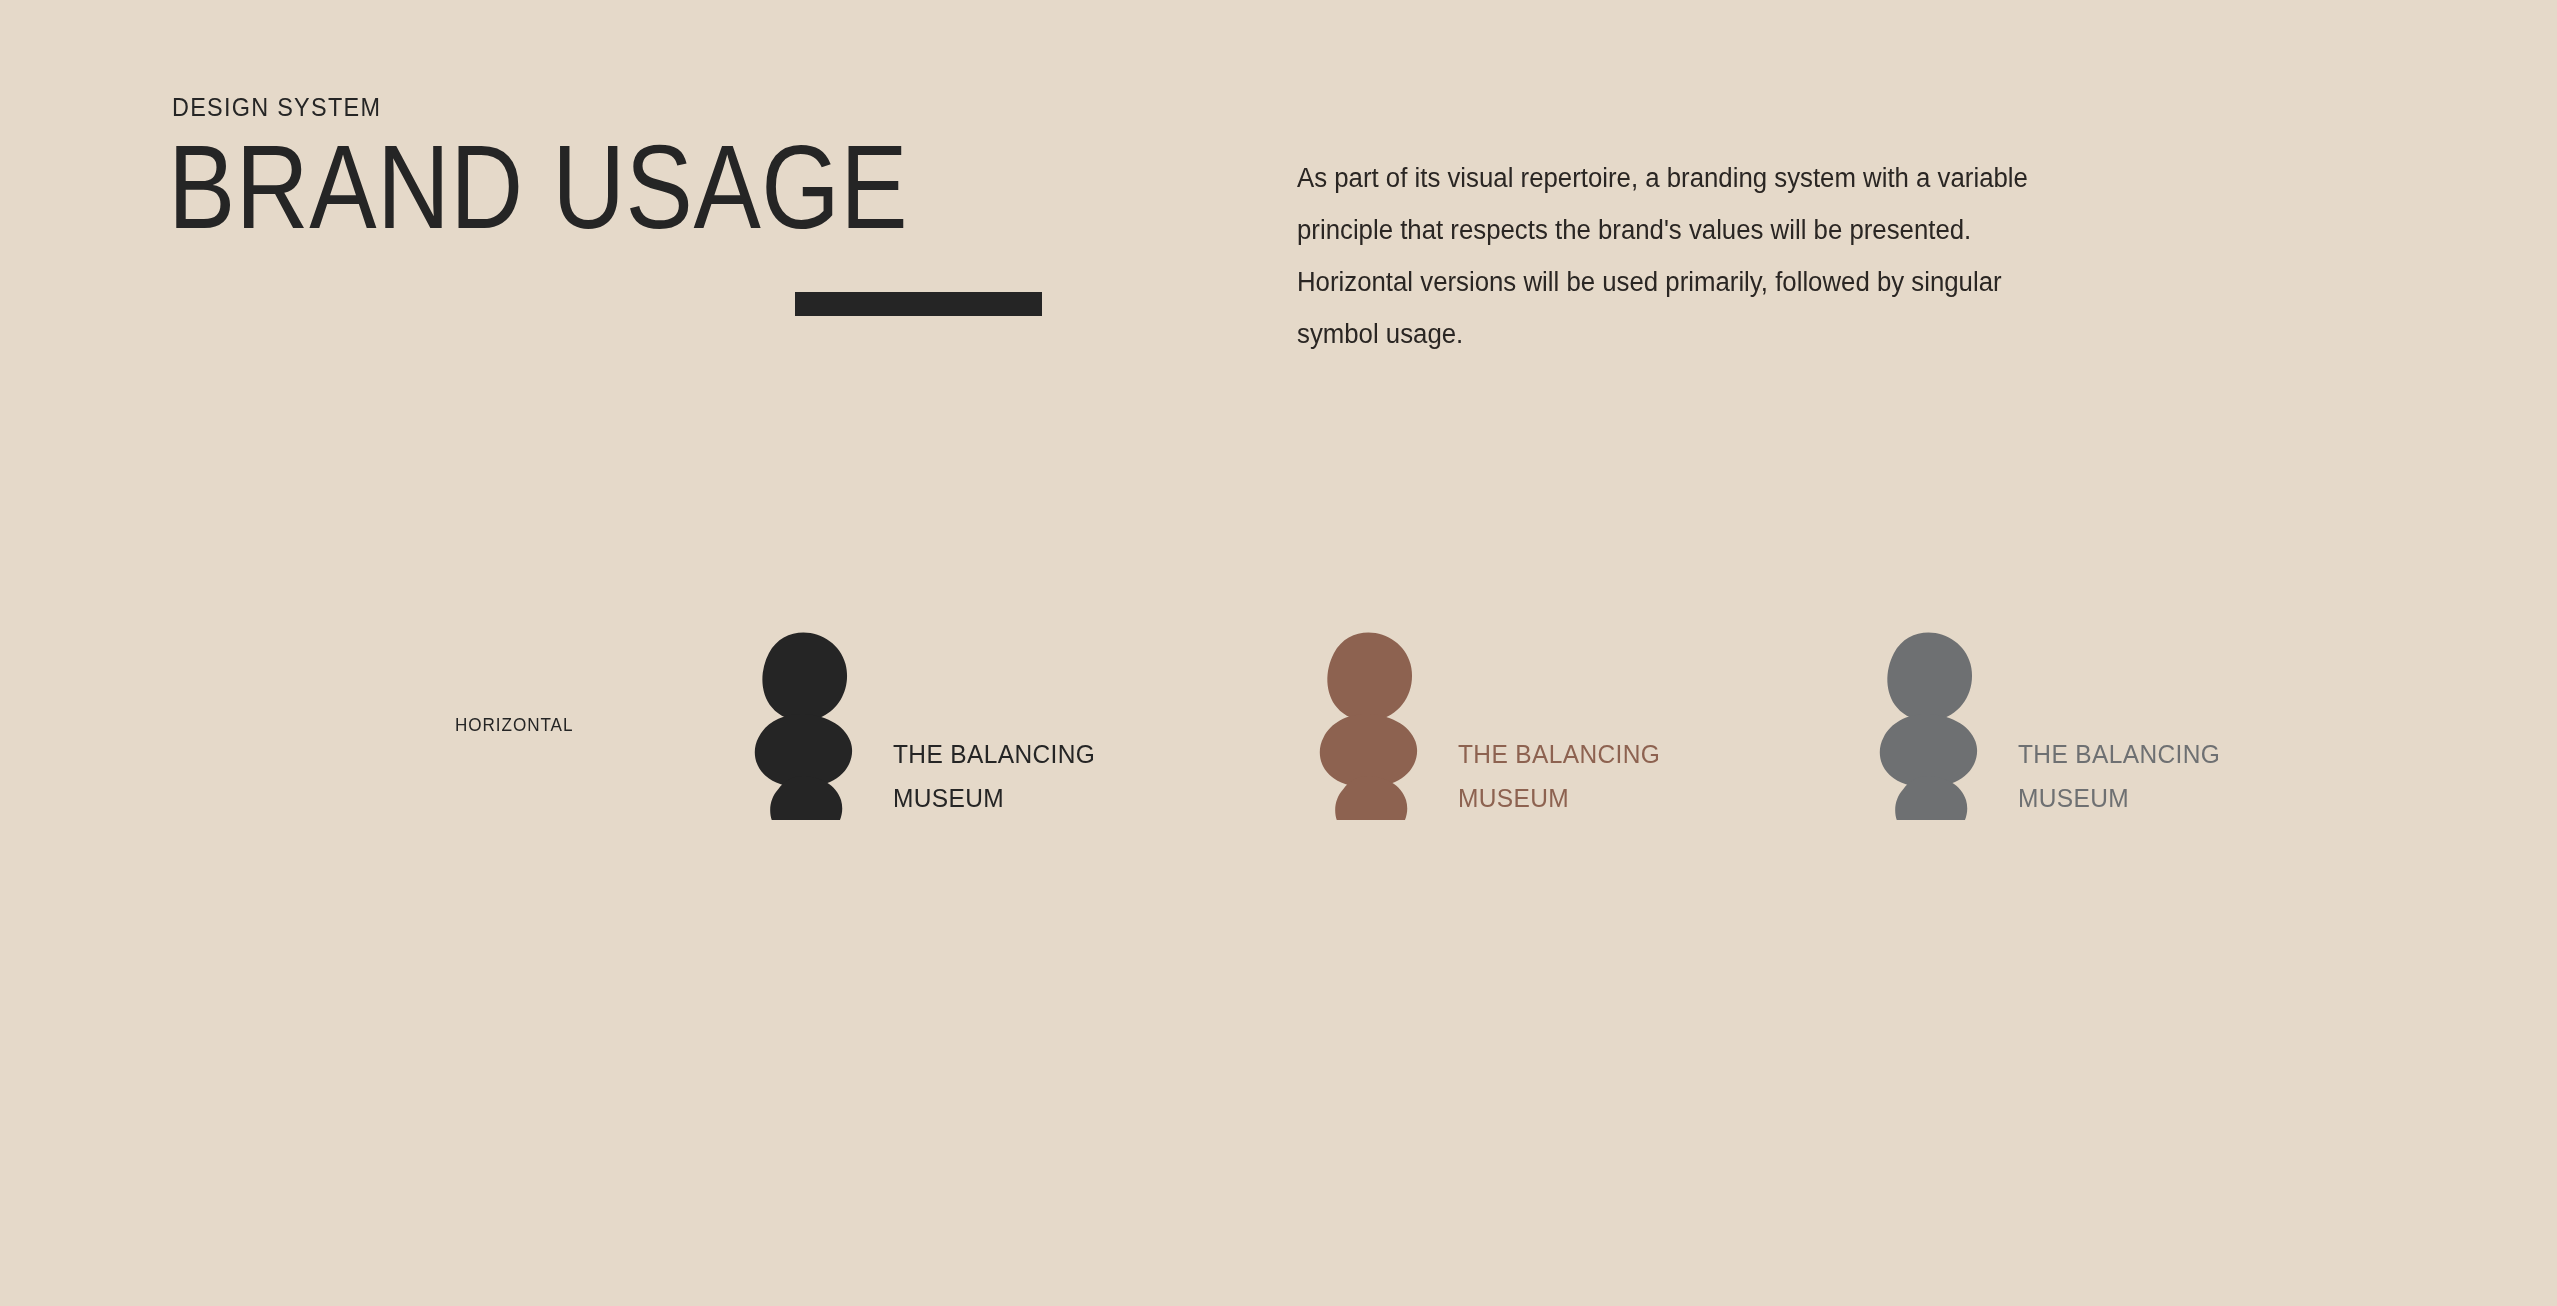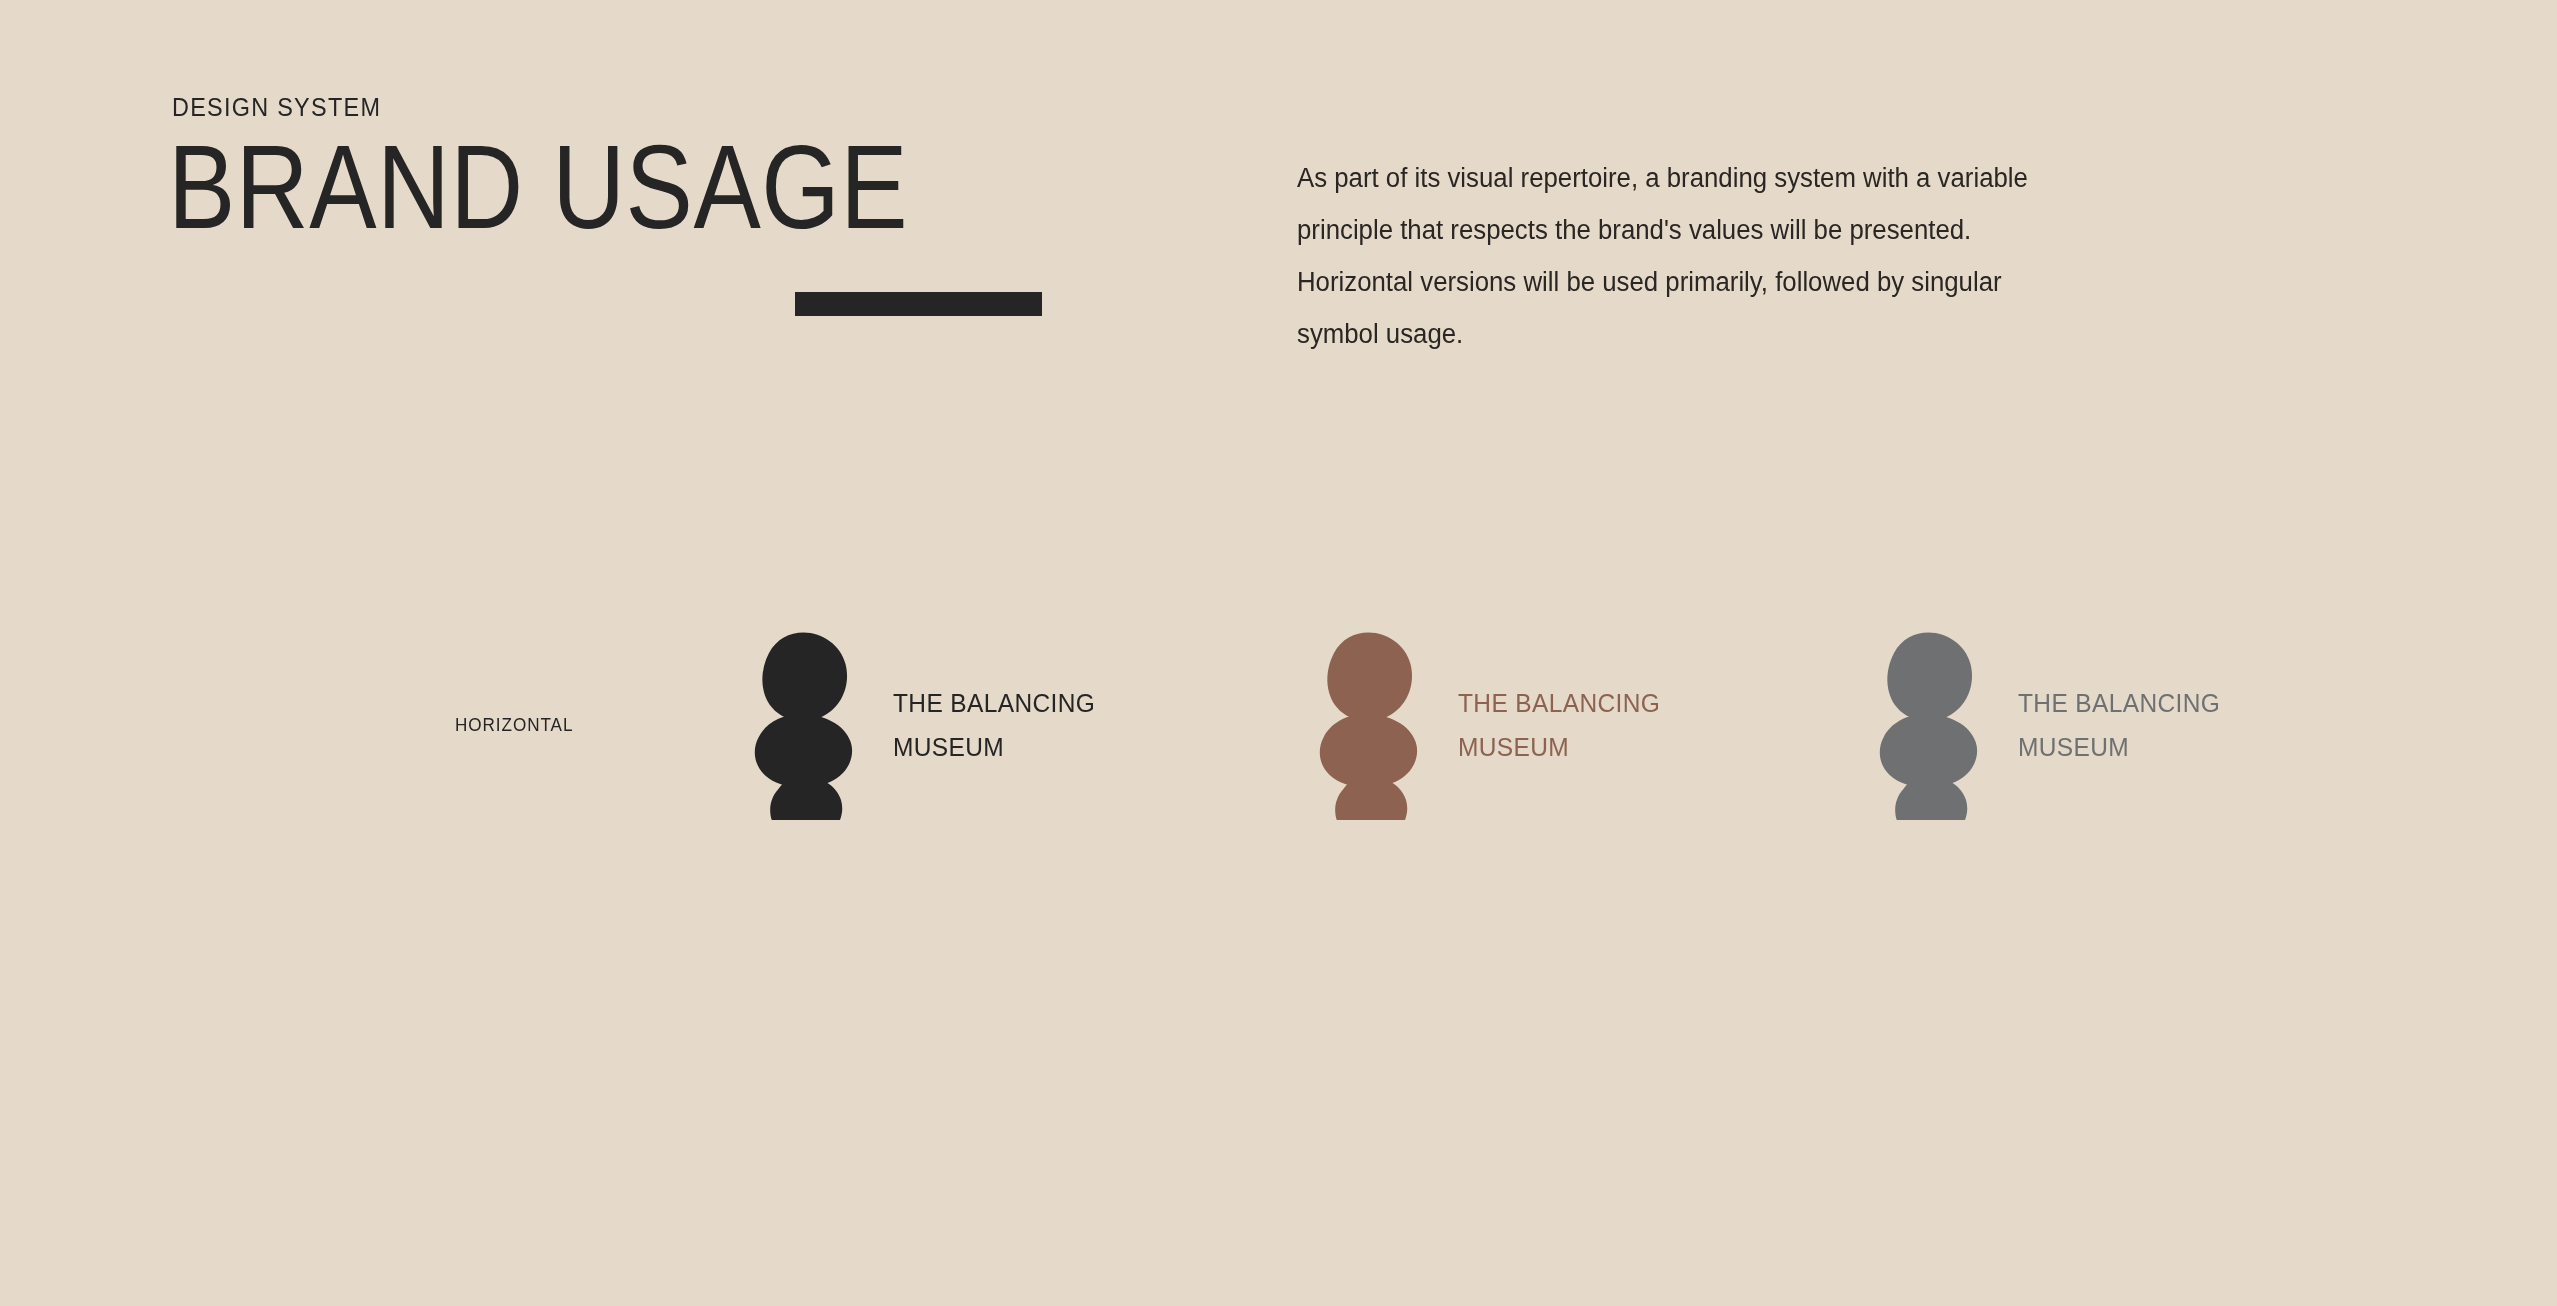--- a/index.html
+++ b/index.html
@@ -65,21 +65,21 @@
     font-size:19px; font-weight:400;
     letter-spacing:0.055em;
     color:#252525;
     white-space:nowrap;
   }
 
   
   .lockup {
     position:absolute; top:50%;
     transform:translateY(-50%);
-    display:flex; align-items:center;
+    display:flex; align-items:flex-end;
     gap:26px;
   }
   .lockup.col-1 { left:735px; }
   .lockup.col-2 { left:1300px; }
   .lockup.col-3 { left:1860px; }
 
   .mark { flex:0 0 auto; display:block; }
 
   .wordmark {
     font-size:25px; font-weight:400;

